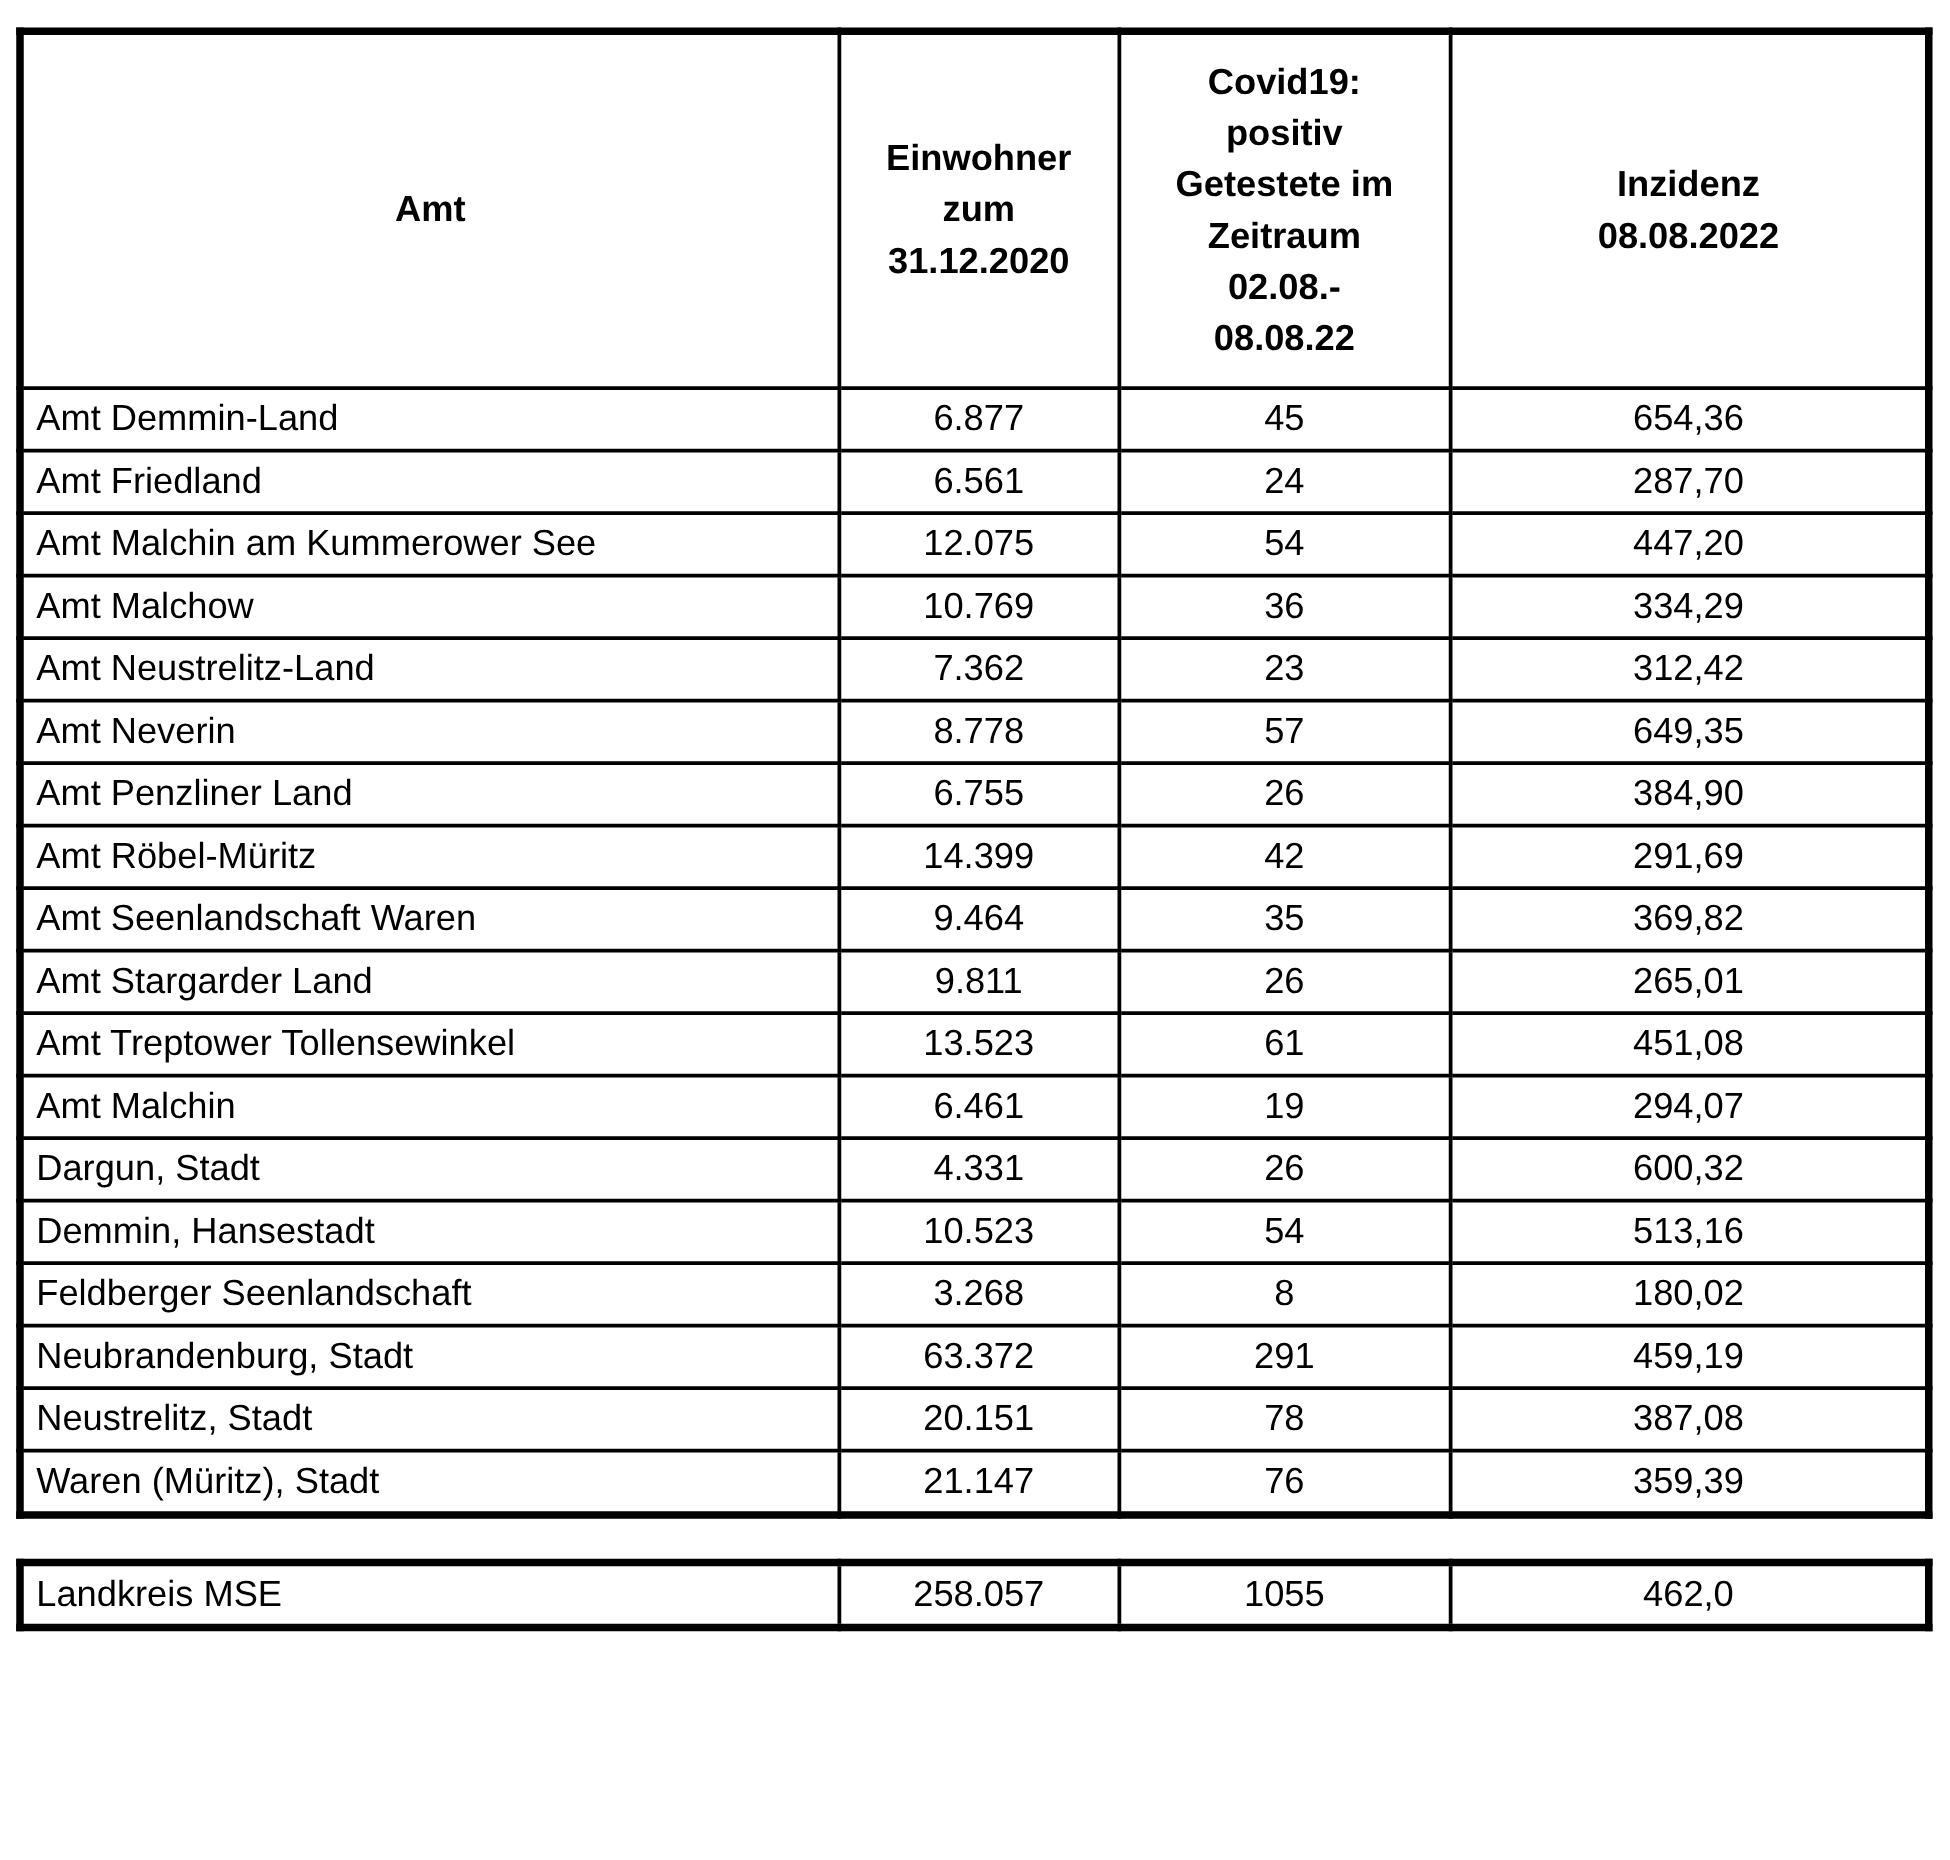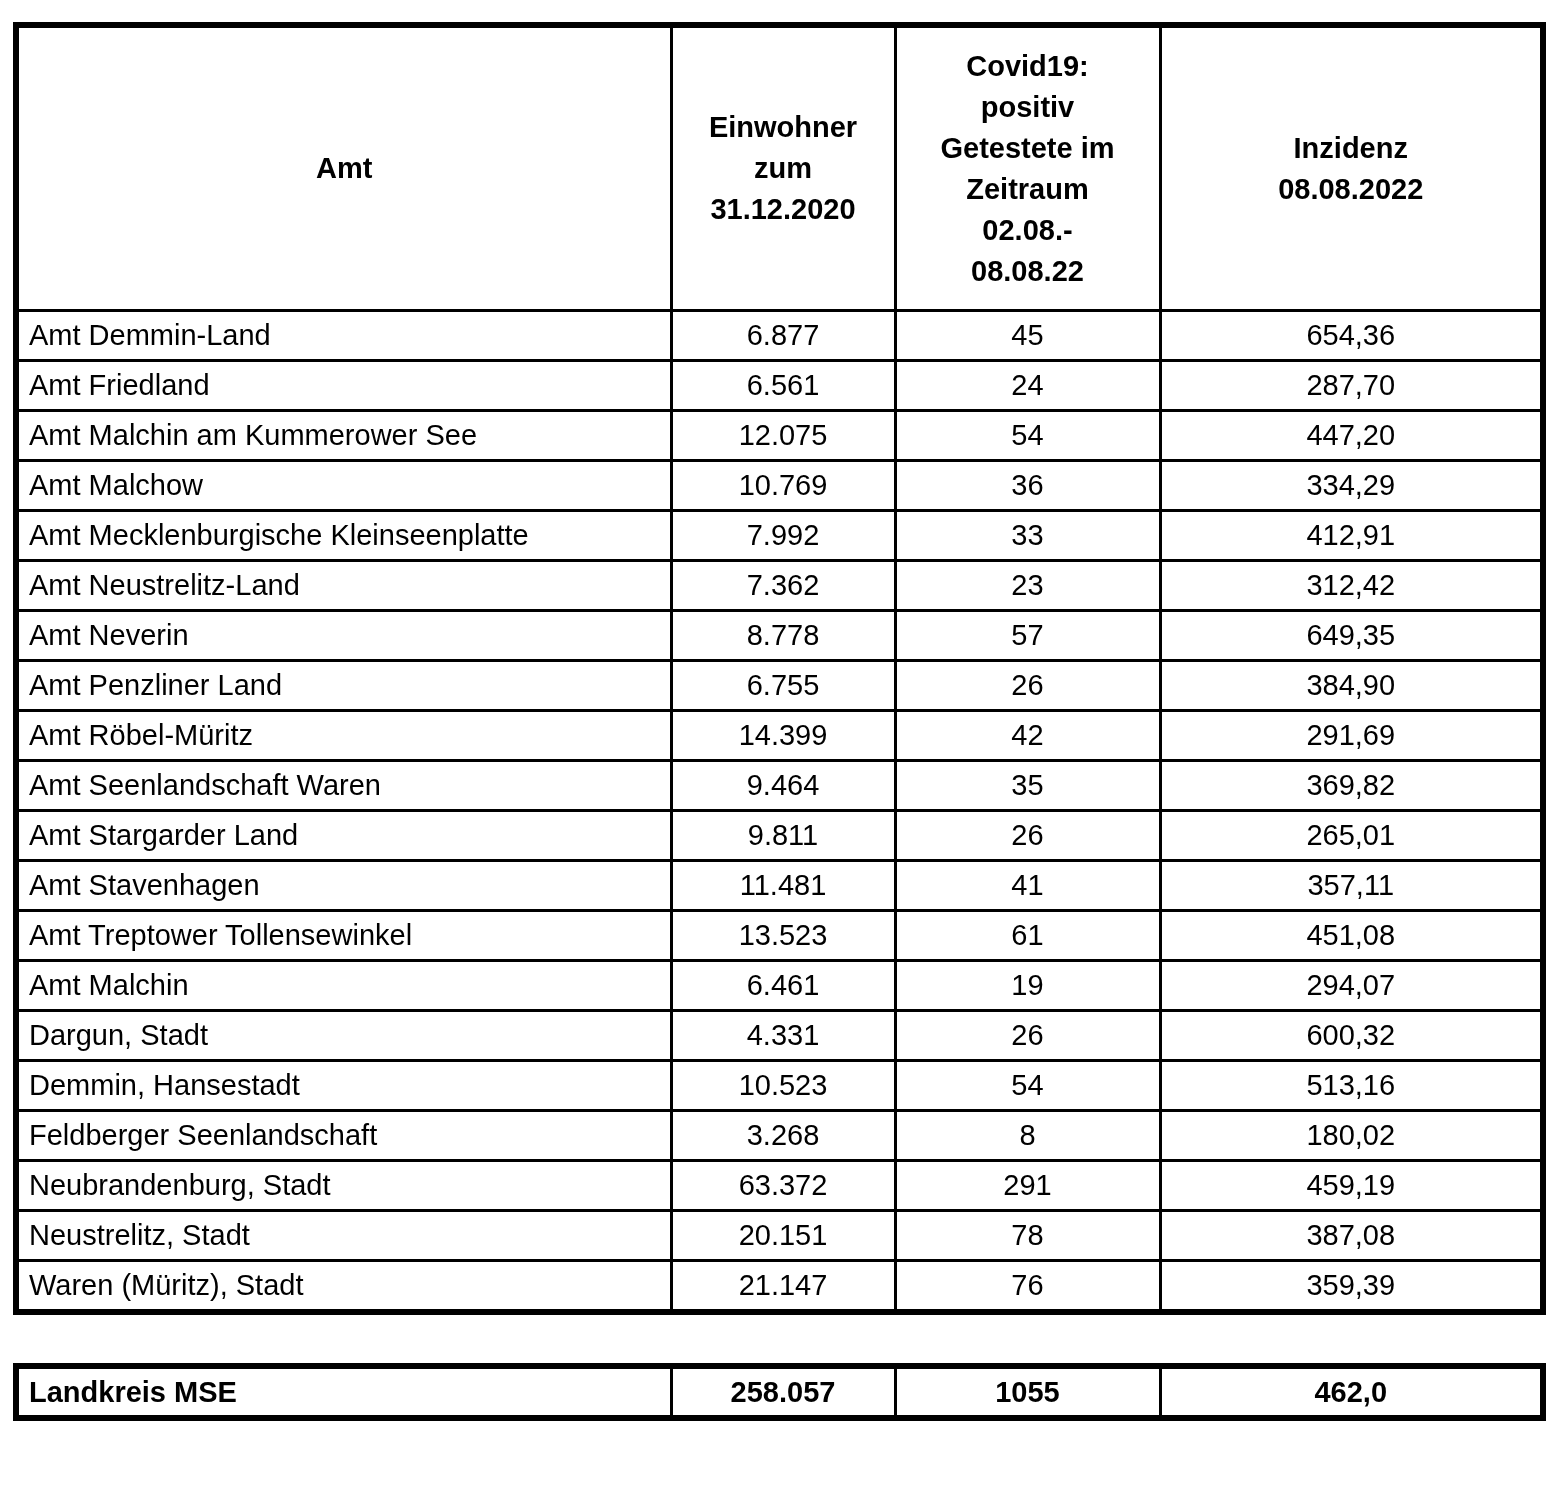--- a/index.html
+++ b/index.html
@@ -59,22 +59,21 @@
   td.amt {
     padding-left: 10px;
     padding-right: 6px;
   }
   td.num {
     text-align: center;
   }
 
   
   table.summary {
-    margin-top: 48px;
-    font-weight: bold;
+    margin-top: 32px;
   }
   table.summary td {
     height: 46px;
   }
 </style>
 </head>
 <body>
 
 <div class="page">
 
@@ -120,26 +119,20 @@
       <td class="num">54</td>
       <td class="num">447,20</td>
     </tr>
         <tr>
       <td class="amt">Amt Malchow</td>
       <td class="num">10.769</td>
       <td class="num">36</td>
       <td class="num">334,29</td>
     </tr>
         <tr>
-      <td class="amt">Amt Mecklenburgische Kleinseenplatte</td>
-      <td class="num">7.992</td>
-      <td class="num">33</td>
-      <td class="num">412,91</td>
-    </tr>
-        <tr>
       <td class="amt">Amt Neustrelitz-Land</td>
       <td class="num">7.362</td>
       <td class="num">23</td>
       <td class="num">312,42</td>
     </tr>
         <tr>
       <td class="amt">Amt Neverin</td>
       <td class="num">8.778</td>
       <td class="num">57</td>
       <td class="num">649,35</td>
@@ -160,26 +153,20 @@
       <td class="amt">Amt Seenlandschaft Waren</td>
       <td class="num">9.464</td>
       <td class="num">35</td>
       <td class="num">369,82</td>
     </tr>
         <tr>
       <td class="amt">Amt Stargarder Land</td>
       <td class="num">9.811</td>
       <td class="num">26</td>
       <td class="num">265,01</td>
-    </tr>
-        <tr>
-      <td class="amt">Amt Stavenhagen</td>
-      <td class="num">11.481</td>
-      <td class="num">41</td>
-      <td class="num">357,11</td>
     </tr>
         <tr>
       <td class="amt">Amt Treptower Tollensewinkel</td>
       <td class="num">13.523</td>
       <td class="num">61</td>
       <td class="num">451,08</td>
     </tr>
         <tr>
       <td class="amt">Amt Malchin</td>
       <td class="num">6.461</td>

